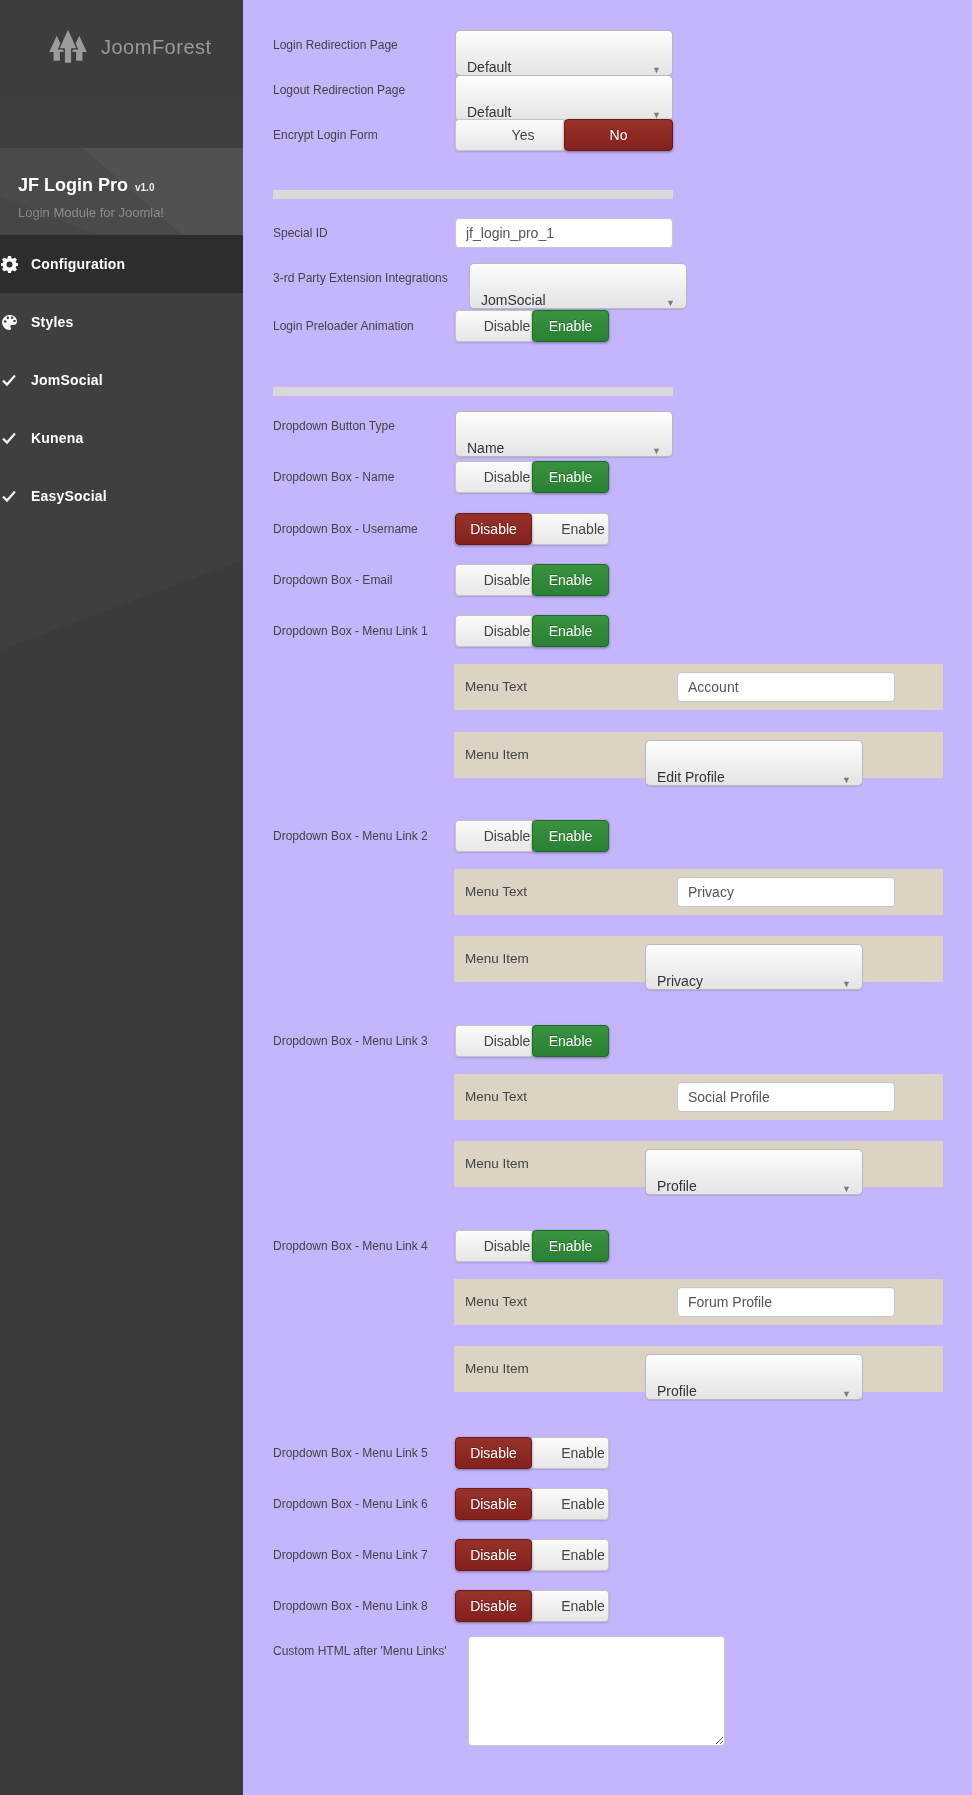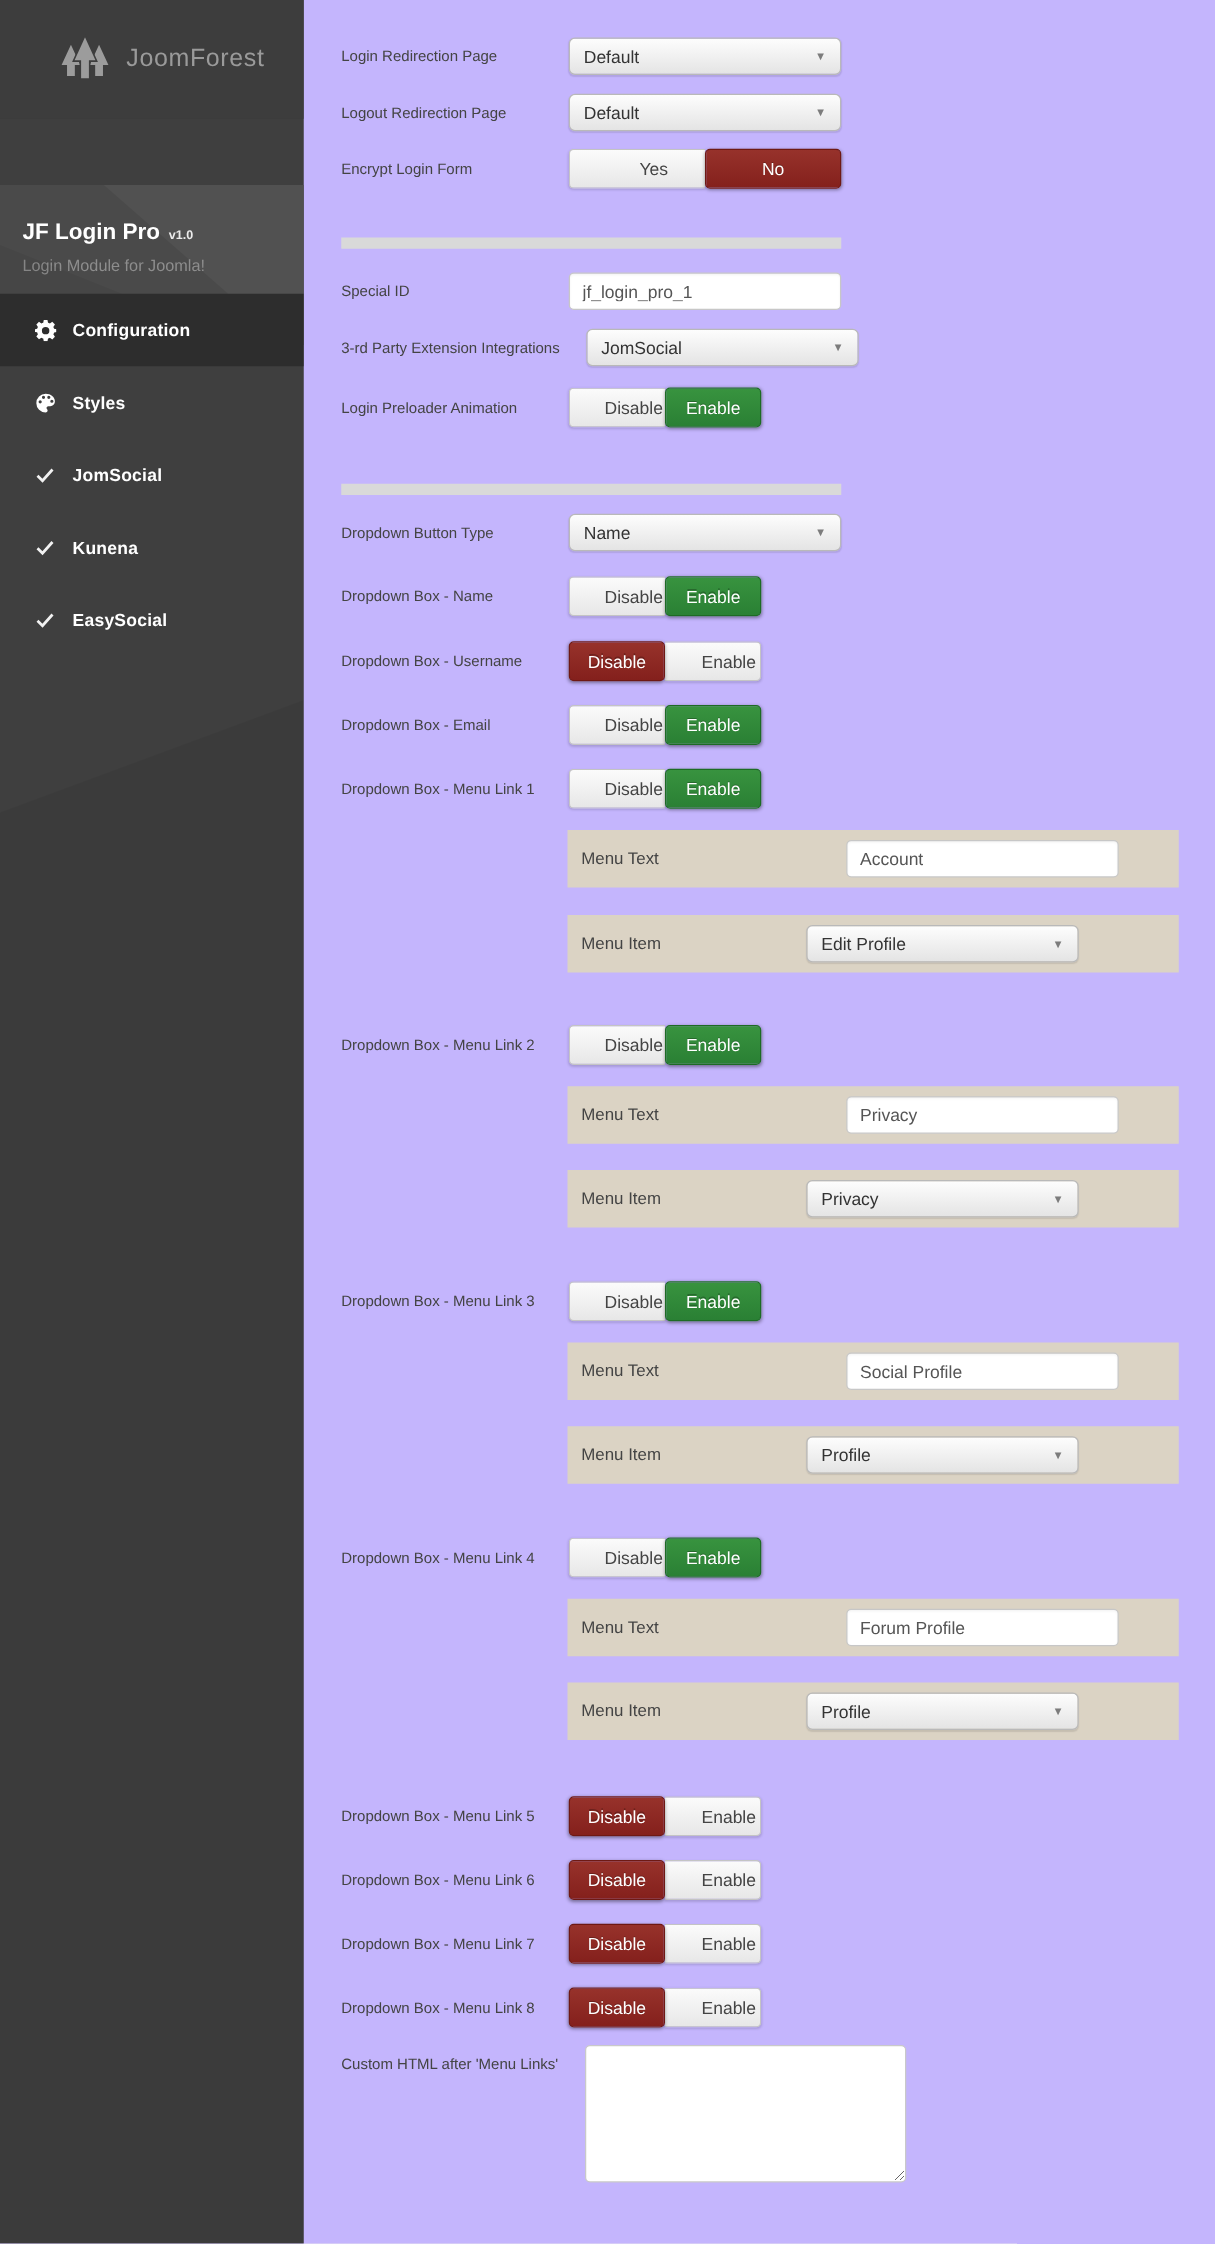--- a/index.html
+++ b/index.html
@@ -17,32 +17,32 @@
   .module-info::before{content:"";position:absolute;top:0;right:0;width:0;height:0;
              border-top:140px solid rgba(255,255,255,0.04);border-left:160px solid transparent;}
   .module-info::after{content:"";position:absolute;bottom:0;left:0;width:0;height:0;
              border-bottom:80px solid rgba(0,0,0,0.05);border-right:200px solid transparent;}
   .mi-title{position:absolute;left:18px;top:27px;font-size:18px;font-weight:bold;color:#fff;}
   .mi-ver{font-size:10px;font-weight:bold;color:#ececec;margin-left:7px;}
   .mi-sub{position:absolute;left:18px;top:57px;font-size:13px;color:#8d8d8d;}
   .mi-more{position:absolute;left:18px;top:86px;font-size:11px;font-weight:bold;
            color:#4795d2;letter-spacing:0.4px;text-decoration:none;cursor:pointer;}
   .nav{position:absolute;left:0;top:235px;width:243px;}
-  .nav-item{height:58px;display:flex;align-items:center;padding-left:27px;cursor:pointer;box-sizing:border-box;}
+  .nav-item{height:58px;display:flex;align-items:center;cursor:pointer;box-sizing:border-box;}
   .nav-item.active{background:#2d2d2d;}
   .nav-icon{width:18px;height:18px;margin-right:13px;display:flex;align-items:center;justify-content:center;}
   .nav-label{font-size:14px;font-weight:bold;color:#ffffff;letter-spacing:0.2px;}
   
   .main{position:absolute;left:243px;top:0;width:729px;height:1795px;}
   .row{position:absolute;left:0;width:729px;}
   .flabel{position:absolute;left:30px;top:0;font-size:12px;color:#444;line-height:31px;white-space:nowrap;}
   .sep{position:absolute;left:30px;width:400px;height:9px;background:#d9d9d9;}
-  .select{position:absolute;left:212px;top:0;width:218px;height:30px;box-sizing:border-box;
+  .select{position:absolute;left:212px;top:0;width:218px;height:46px;box-sizing:border-box;
           border:1px solid #b9b9b9;border-radius:5px;background:linear-gradient(#fdfdfd,#e4e4e4);
-          box-shadow:0 1px 1px rgba(0,0,0,0.10);display:flex;align-items:center;
+          box-shadow:0 1px 1px rgba(0,0,0,0.10);display:flex;align-items:flex-end;
           padding:0 11px;cursor:pointer;}
   .select-value{font-size:14px;color:#333;}
   .caret{margin-left:auto;color:#7c7c7c;font-size:9px;}
   .tinput{position:absolute;left:212px;top:0;width:218px;height:30px;box-sizing:border-box;
           border:1px solid #c7c7c7;border-radius:4px;background:#fff;padding:0 10px;
           font-size:14px;color:#555;font-family:inherit;box-shadow:inset 0 1px 2px rgba(0,0,0,0.05);}
   .toggle{position:absolute;left:212px;top:0;display:flex;height:32px;}
   .tbtn{box-sizing:border-box;width:77px;height:32px;font-size:14px;font-family:inherit;cursor:pointer;
         border:1px solid #c4c4c4;background:linear-gradient(#fbfbfb,#e7e7e7);color:#444;padding:0;}
   .toggle.yn .tbtn{width:109px;}

